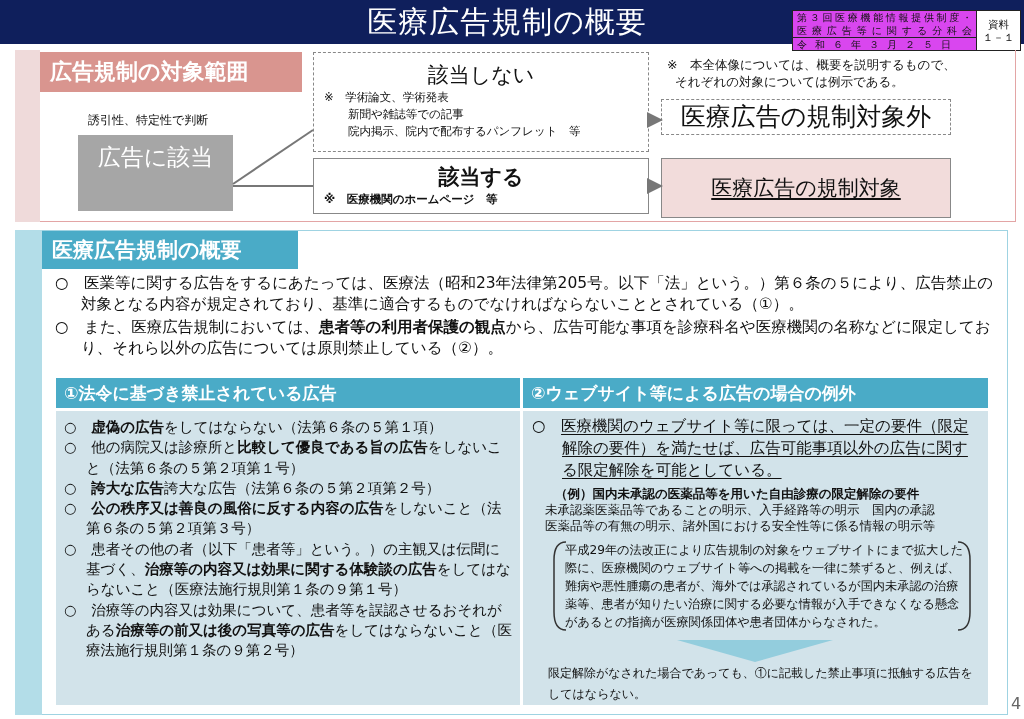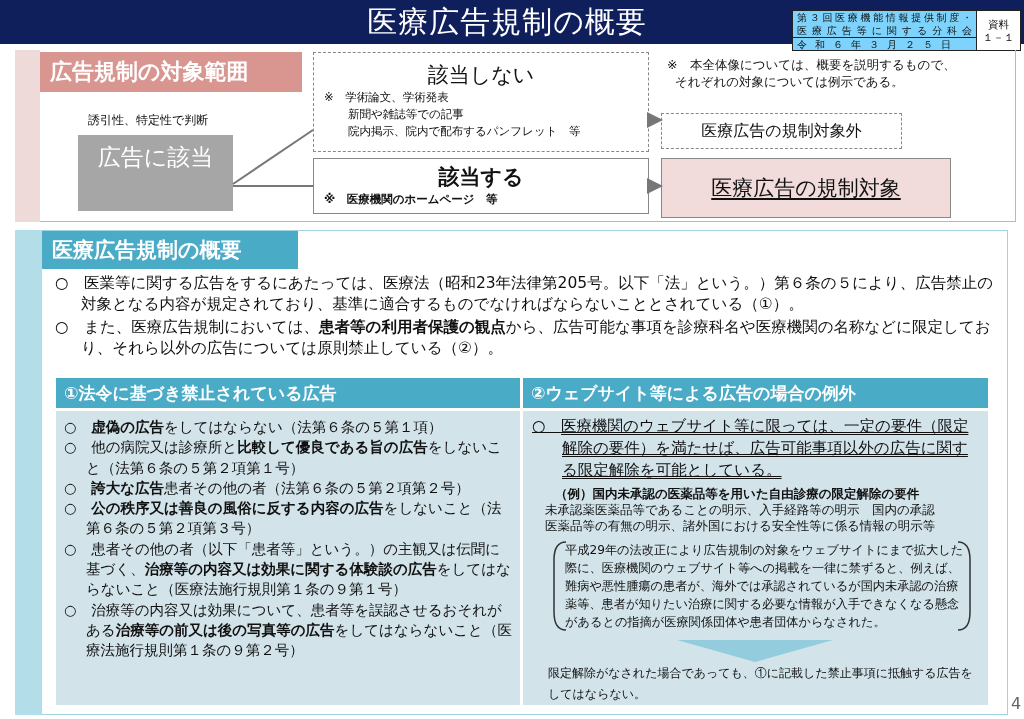--- a/index.html
+++ b/index.html
@@ -2,42 +2,42 @@
 <html><head>
 <meta charset="utf-8">
 <style>
   * { box-sizing: border-box; margin: 0; padding: 0; }
   html, body { width: 1024px; height: 719px; background: #ffffff; overflow: hidden; }
   body { position: relative; font-family: "DejaVu Sans", "Liberation Sans", sans-serif; color: #111; }
 
   
   .title-bar { position: absolute; left: 0; top: 0; width: 1024px; height: 44px; background: #0f1f5c; }
   .title-text { position: absolute; left: 0; top: 0; width: 1024px; height: 44px; text-align: center; color: #fff; font-size: 30px; line-height: 44px; letter-spacing: 1px; padding-right: 10px; }
-  .meta-box { position: absolute; left: 792px; top: 10px; width: 185px; height: 41px; background: #7dd3fc; border: 1px solid #222; font-size: 10px; line-height: 12.5px; }
+  .meta-box { position: absolute; left: 792px; top: 10px; width: 185px; height: 41px; background: #d946ef; border: 1px solid #222; font-size: 10px; line-height: 12.5px; }
   .meta-row1 { position: absolute; left: 0; top: 0; width: 183px; height: 27px; border-bottom: 1px solid #222; padding: 1px 4px; text-align: justify; text-align-last: justify; }
   .meta-row2 { position: absolute; left: 0; top: 28px; width: 183px; height: 16px; padding: 0 4px; letter-spacing: 8px; font-size: 10px; line-height: 12px; }
   .doc-box { position: absolute; left: 977px; top: 10px; width: 44px; height: 41px; background: #fff; border: 1px solid #222; border-left: none; text-align: center; font-size: 10.5px; line-height: 13px; padding-top: 7px; }
 
   
   .sec1-strip { position: absolute; left: 15px; top: 50px; width: 25px; height: 172px; background: #efdada; }
   .sec1-frame { position: absolute; left: 40px; top: 50px; width: 976px; height: 172px; border: 1px solid #e3a5a5; border-left: none; border-top: none; }
   .sec1-heading { position: absolute; left: 40px; top: 52px; width: 262px; height: 40px; background: #d9958f; color: #fff; font-weight: bold; font-size: 22px; line-height: 40px; padding-left: 10px; }
   .judge-label { position: absolute; left: 88px; top: 112px; font-size: 12px; }
   .judge-box { position: absolute; left: 78px; top: 135px; width: 155px; height: 76px; background: #a6a6a6; color: #fff; font-size: 23px; line-height: 30px; text-align: center; padding-top: 7px; }
 
   .box-no { position: absolute; left: 313px; top: 52px; width: 336px; height: 100px; border: 1.5px dashed #888; padding: 8px 10px 0 10px; }
   .box-no-title { font-size: 21px; text-align: center; line-height: 28px; }
   .box-no-line { font-size: 11.5px; line-height: 17px; }
   .box-yes { position: absolute; left: 313px; top: 158px; width: 336px; height: 56px; border: 1.5px solid #888; padding: 4px 10px 0 10px; font-weight: bold; }
   .box-yes-title { font-size: 21px; text-align: center; line-height: 28px; }
   .box-yes-line { font-size: 11.5px; line-height: 16px; }
   .ind { padding-left: 24px; }
 
   .note-right { position: absolute; left: 667px; top: 56px; font-size: 12.5px; line-height: 17px; }
-  .out-box { position: absolute; left: 661px; top: 113px; width: 241px; height: 36px; border: 1.5px dashed #888; font-size: 16px; line-height: 33px; text-align: center; }
+  .out-box { position: absolute; left: 661px; top: 99px; width: 290px; height: 36px; border: 1.5px dashed #888; font-size: 25px; line-height: 33px; text-align: center; }
   .in-box { position: absolute; left: 661px; top: 158px; width: 290px; height: 60px; border: 1.5px solid #888; background: #f2dcdb; font-size: 21px; line-height: 58px; text-align: center; }
   .in-box span { text-decoration: underline; text-underline-offset: 3px; }
 
   svg.connectors { position: absolute; left: 0; top: 0; width: 1024px; height: 719px; pointer-events: none; }
 
   
   .sec2-strip { position: absolute; left: 15px; top: 230px; width: 27px; height: 485px; background: #b3dde8; }
   .sec2-frame { position: absolute; left: 42px; top: 230px; width: 966px; height: 485px; border: 1px solid #9fd3e2; border-left: none; }
   .sec2-heading { position: absolute; left: 42px; top: 231px; width: 256px; height: 38px; background: #4aabc7; color: #fff; font-weight: bold; font-size: 21px; line-height: 38px; padding-left: 10px; }
   .para { position: absolute; left: 55px; width: 940px; font-size: 15.5px; line-height: 21px; }
@@ -46,21 +46,21 @@
 
   .col-head { position: absolute; top: 378px; height: 30px; background: #4aabc7; color: #fff; font-weight: bold; font-size: 17px; line-height: 30px; padding-left: 8px; }
   .col-body { position: absolute; top: 411px; background: #d2e3ea; }
   .col-left-head { left: 56px; width: 464px; }
   .col-right-head { left: 523px; width: 465px; }
   .col-left-body { left: 56px; width: 464px; height: 294px; }
   .col-right-body { left: 523px; width: 465px; height: 294px; }
 
   .left-items { position: absolute; left: 64px; top: 417px; width: 450px; font-size: 14.5px; line-height: 20.3px; }
   .left-items .it { padding-left: 22px; text-indent: -22px; }
-  .right-main { position: absolute; left: 532px; top: 415px; width: 445px; font-size: 15.5px; line-height: 22px; text-decoration: underline; }
+  .right-main { position: absolute; left: 532px; top: 415px; width: 445px; font-size: 15.5px; line-height: 22px; }
   .right-main .u { text-decoration: underline; text-underline-offset: 3px; }
   .right-main .hang { padding-left: 30px; text-indent: -30px; }
   .example { position: absolute; left: 545px; top: 486px; width: 440px; font-size: 12.5px; line-height: 16px; }
   .example .l1 { padding-left: 10px; font-weight: bold; }
   .bracket { position: absolute; left: 552px; top: 540px; width: 420px; height: 92px; }
   .bracket-text { position: absolute; left: 565px; top: 541px; width: 400px; font-size: 12.2px; line-height: 18px; }
   .arrow-down { position: absolute; left: 677px; top: 640px; width: 0; height: 0; border-left: 78px solid transparent; border-right: 78px solid transparent; border-top: 22px solid #93cddd; }
   .conclusion { position: absolute; left: 548px; top: 664px; width: 430px; font-size: 12px; line-height: 21px; font-family: Liberation Mono, monospace; }
   .page-num { position: absolute; left: 1011px; top: 694px; font-size: 16px; color: #666; }
   b { font-weight: bold; }
@@ -129,21 +129,21 @@
 </div>
 <div class="para" style="top:317px;">
   <div class="hang"><span>○　また、医療広告規制においては、</span><b>患者等の利用者保護の観点</b><span>から、広告可能な事項を診療科名や医療機関の名称などに限定しており、それら以外の広告については原則禁止している（②）。</span></div>
 </div>
 
 <div class="col-head col-left-head">①法令に基づき禁止されている広告</div>
 <div class="col-body col-left-body"></div>
 <div class="left-items">
   <div class="it"><span>○　</span><b>虚偽の広告</b><span>をしてはならない（法第６条の５第１項）</span></div>
   <div class="it"><span>○　他の病院又は診療所と</span><b>比較して優良である旨の広告</b><span>をしないこと（法第６条の５第２項第１号）</span></div>
-  <div class="it"><span>○　</span><b>誇大な広告</b><span>患者その他の者（法第６条の５第２項第２号）</span></div>
+  <div class="it"><span>○　</span><b>誇大な広告</b><span>誇大な広告（法第６条の５第２項第２号）</span></div>
   <div class="it"><span>○　</span><b>公の秩序又は善良の風俗に反する内容の広告</b><span>をしないこと（法第６条の５第２項第３号）</span></div>
   <div class="it"><span>○　患者その他の者（以下「患者等」という。）の主観又は伝聞に基づく、</span><b>治療等の内容又は効果に関する体験談の広告</b><span>をしてはならないこと（医療法施行規則第１条の９第１号）</span></div>
   <div class="it"><span>○　治療等の内容又は効果について、患者等を誤認させるおそれがある</span><b>治療等の前又は後の写真等の広告</b><span>をしてはならないこと（医療法施行規則第１条の９第２号）</span></div>
 </div>
 
 <div class="col-head col-right-head">②ウェブサイト等による広告の場合の例外</div>
 <div class="col-body col-right-body"></div>
 <div class="right-main">
   <div class="hang"><span>○　</span><span class="u">医療機関のウェブサイト等に限っては、一定の要件（限定解除の要件）を満たせば、広告可能事項以外の広告に関する限定解除を可能としている。</span></div>
 </div>

